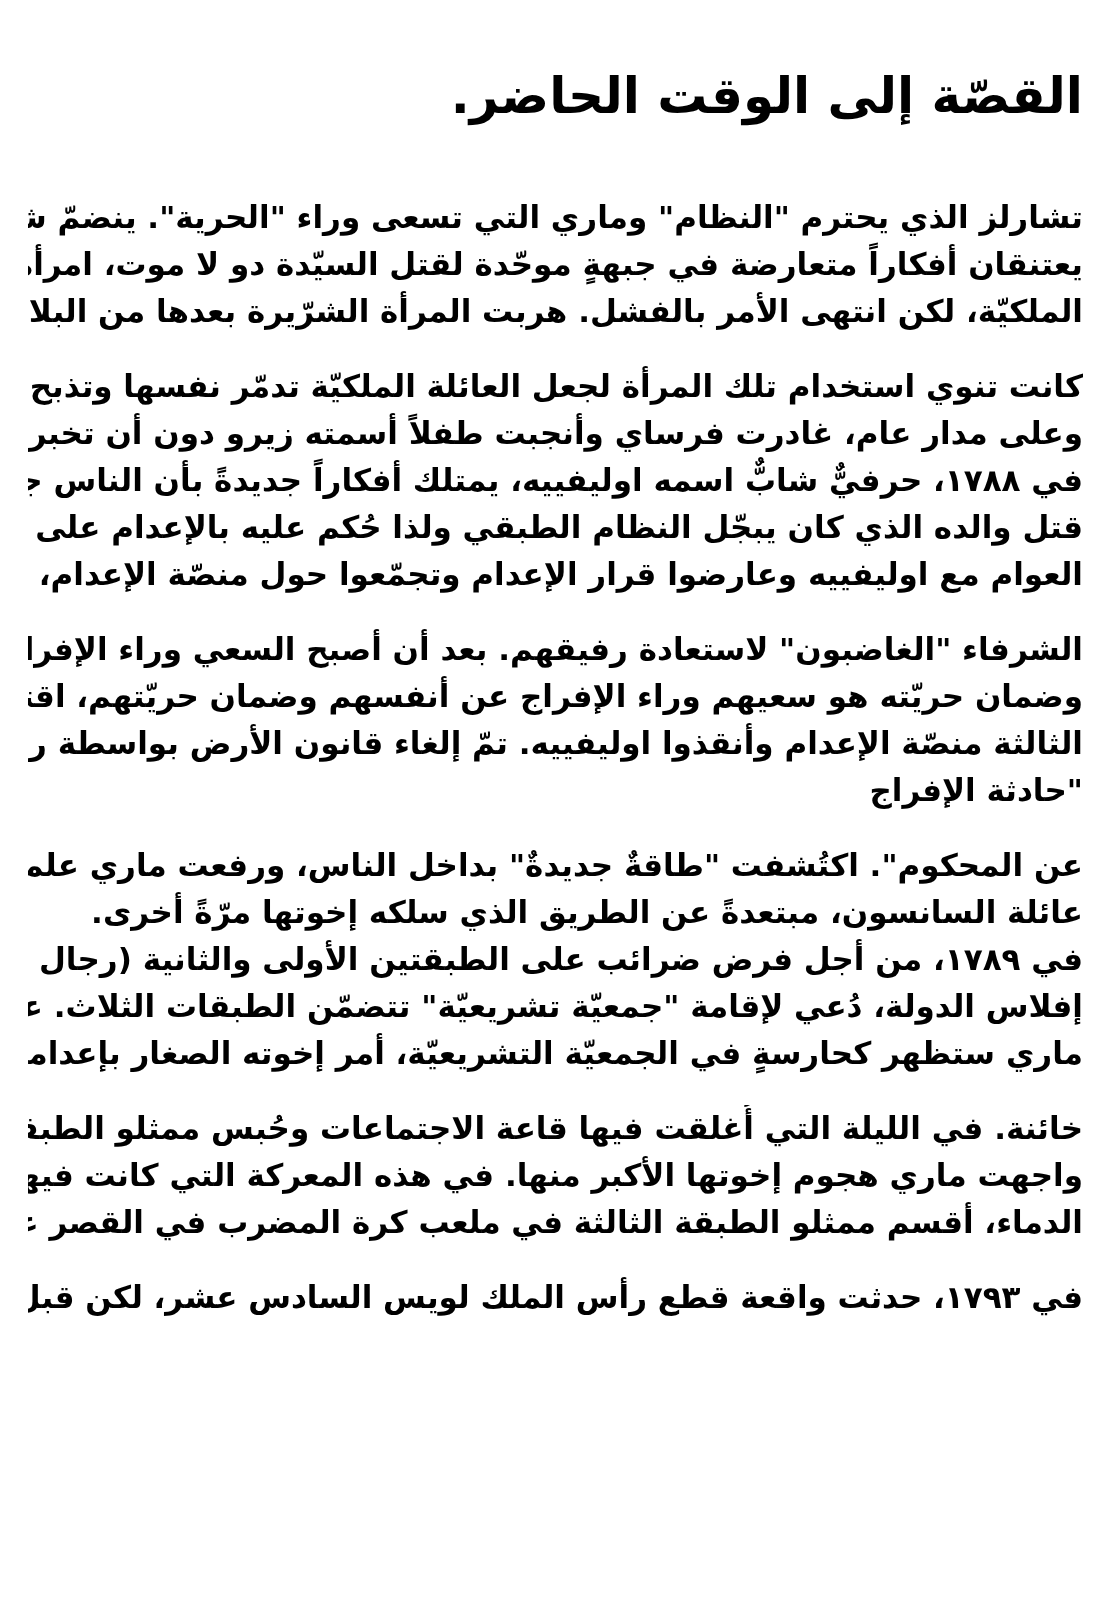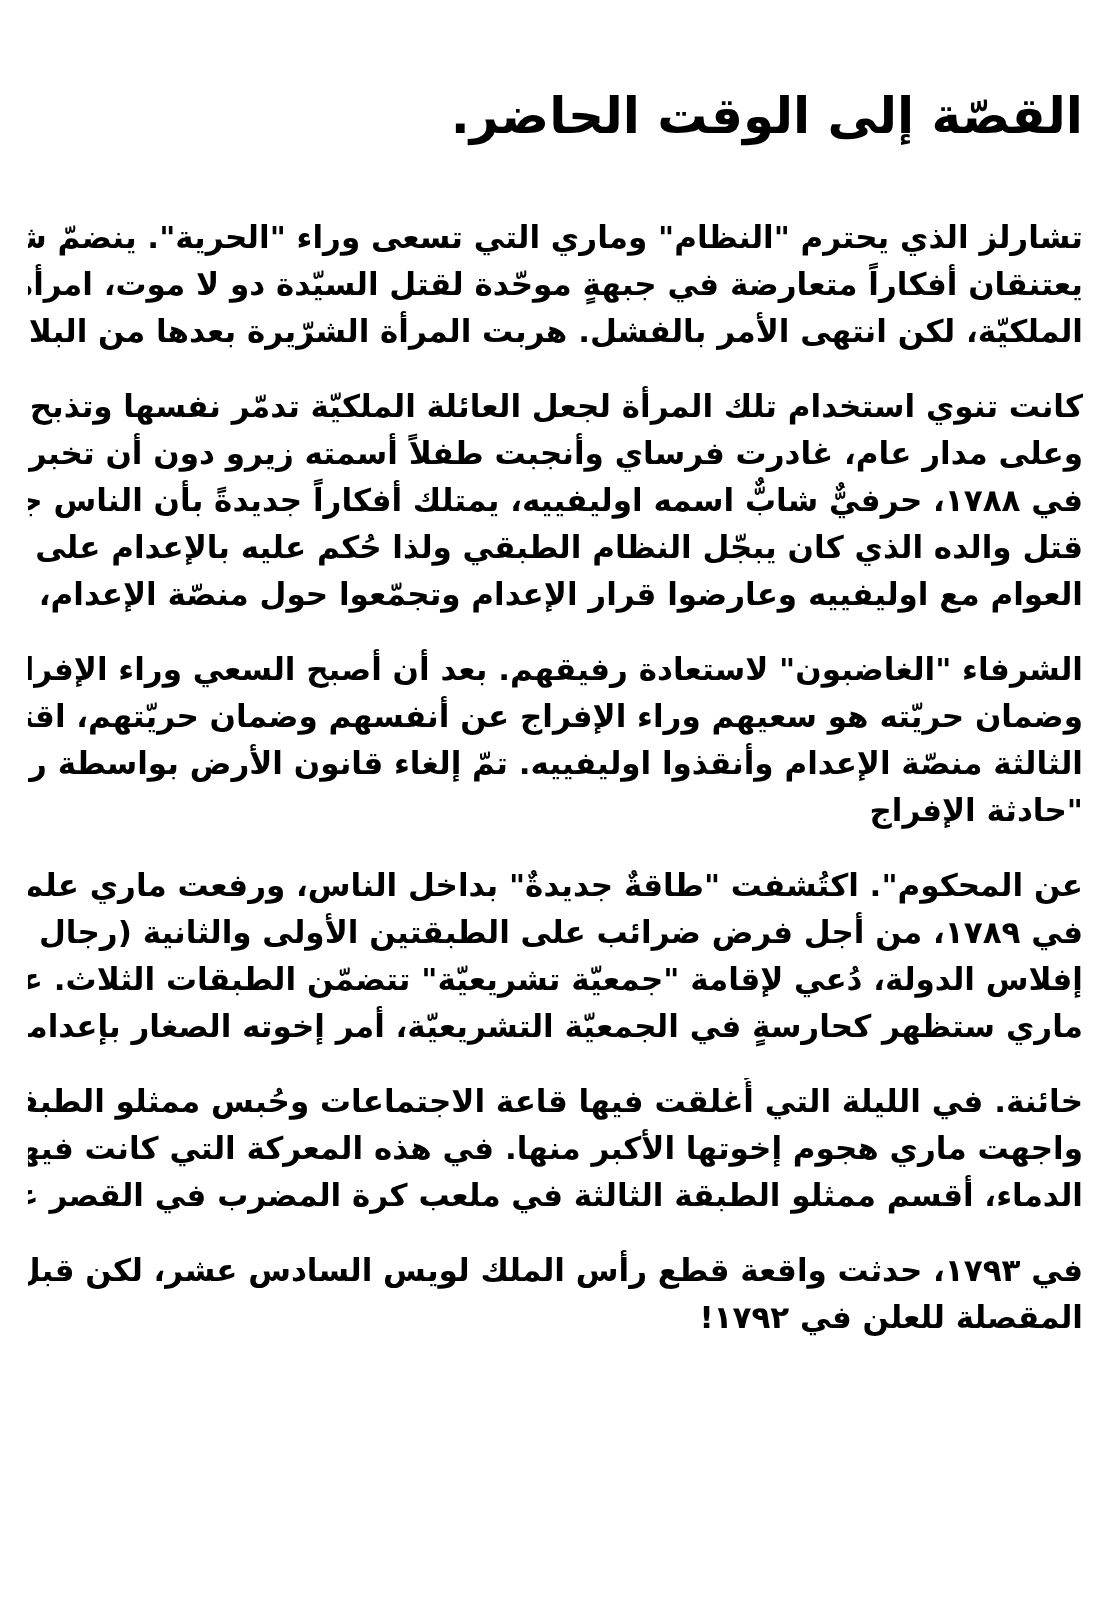--- a/index.html
+++ b/index.html
@@ -10,21 +10,21 @@
   .page {
     position: relative;
     width: 1115px;
     height: 1600px;
     background: #ffffff;
     color: #000000;
     font-family: "DejaVu Sans", sans-serif;
     direction: rtl;
     overflow: hidden;
     box-sizing: border-box;
-    padding: 70px 32px 0 28px;
+    padding: 50px 32px 0 28px;
   }
   .doc-title {
     font-size: 50px;
     font-weight: bold;
     line-height: 92px;
     margin: 0 0 52px 0;
     text-align: right;
     white-space: nowrap;
     letter-spacing: -1px;
   }
@@ -63,29 +63,29 @@
 
   <div class="para">
     <div class="line">الشرفاء "الغاضبون" لاستعادة رفيقهم. بعد أن أصبح السعي وراء الإفراج عن اوليفييه</div>
     <div class="line">وضمان حريّته هو سعيهم وراء الإفراج عن أنفسهم وضمان حريّتهم، اقتحم أفراد الطبقة</div>
     <div class="line">الثالثة منصّة الإعدام وأنقذوا اوليفييه. تمّ إلغاء قانون الأرض بواسطة رغبة الشعب في</div>
     <div class="line">"حادثة الإفراج</div>
   </div>
 
   <div class="para">
     <div class="line">عن المحكوم". اكتُشفت "طاقةٌ جديدةٌ" بداخل الناس، ورفعت ماري علماً إلى جانبهم وتخلّت عن</div>
+    <div class="line">عائلة السانسون، مبتعدةً عن الطريق الذي سلكه إخوتها مرّةً أخرى.</div>
     <div class="line">في ١٧٨٩، من أجل فرض ضرائب على الطبقتين الأولى والثانية (رجال الدين والنبلاء) للحدّ من</div>
     <div class="line">إفلاس الدولة، دُعي لإقامة "جمعيّة تشريعيّة" تتضمّن الطبقات الثلاث. عندما علم تشارلز أن</div>
     <div class="line">ماري ستظهر كحارسةٍ في الجمعيّة التشريعيّة، أمر إخوته الصغار بإعدامها على أنها</div>
   </div>
 
   <div class="para">
     <div class="line">خائنة. في الليلة التي أُغلقت فيها قاعة الاجتماعات وحُبس ممثلو الطبقة الثالثة في الخارج.</div>
     <div class="line">واجهت ماري هجوم إخوتها الأكبر منها. في هذه المعركة التي كانت فيها الدماء تغسل</div>
     <div class="line">الدماء، أقسم ممثلو الطبقة الثالثة في ملعب كرة المضرب في القصر على تشكيل مجلسٍ</div>
   </div>
 
   <div class="para">
     <div class="line">في ١٧٩٣، حدثت واقعة قطع رأس الملك لويس السادس عشر، لكن قبل ذلك، ظهرت</div>
-    <div class="line">المقصلة للعلن في ١٧٩٢!</div>
   </div>
 
 </div>
 
 </body></html>

